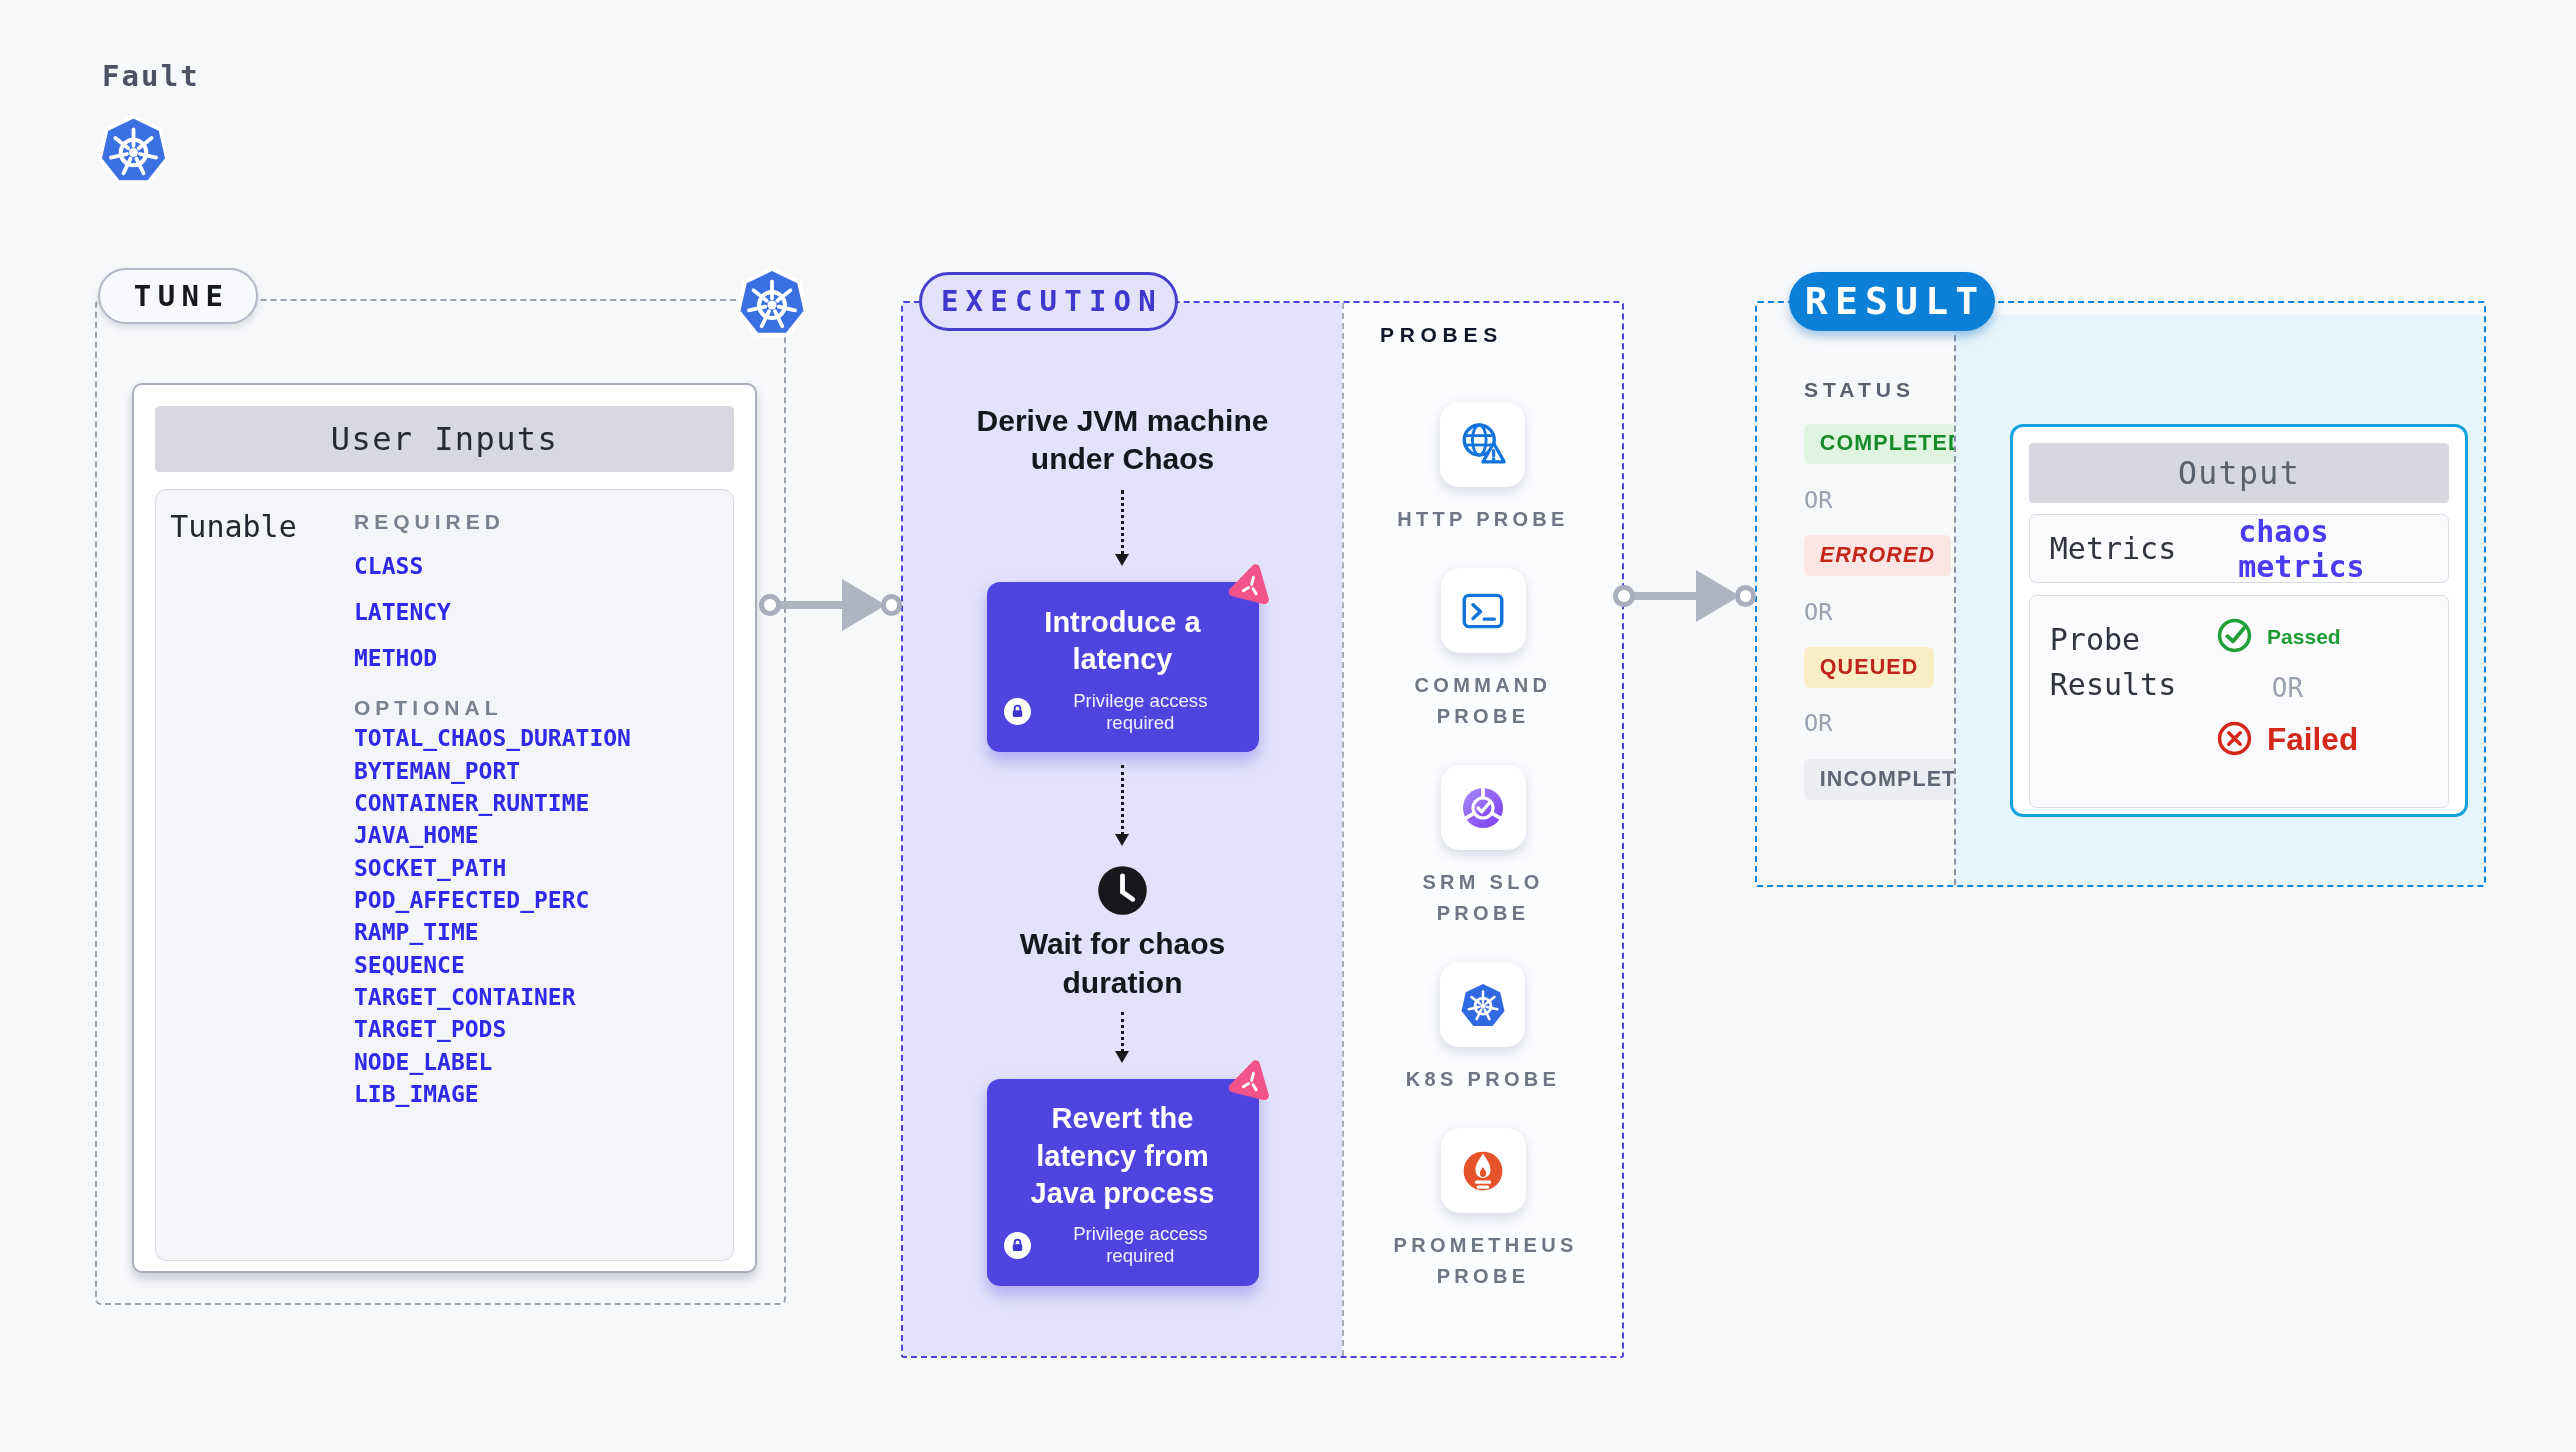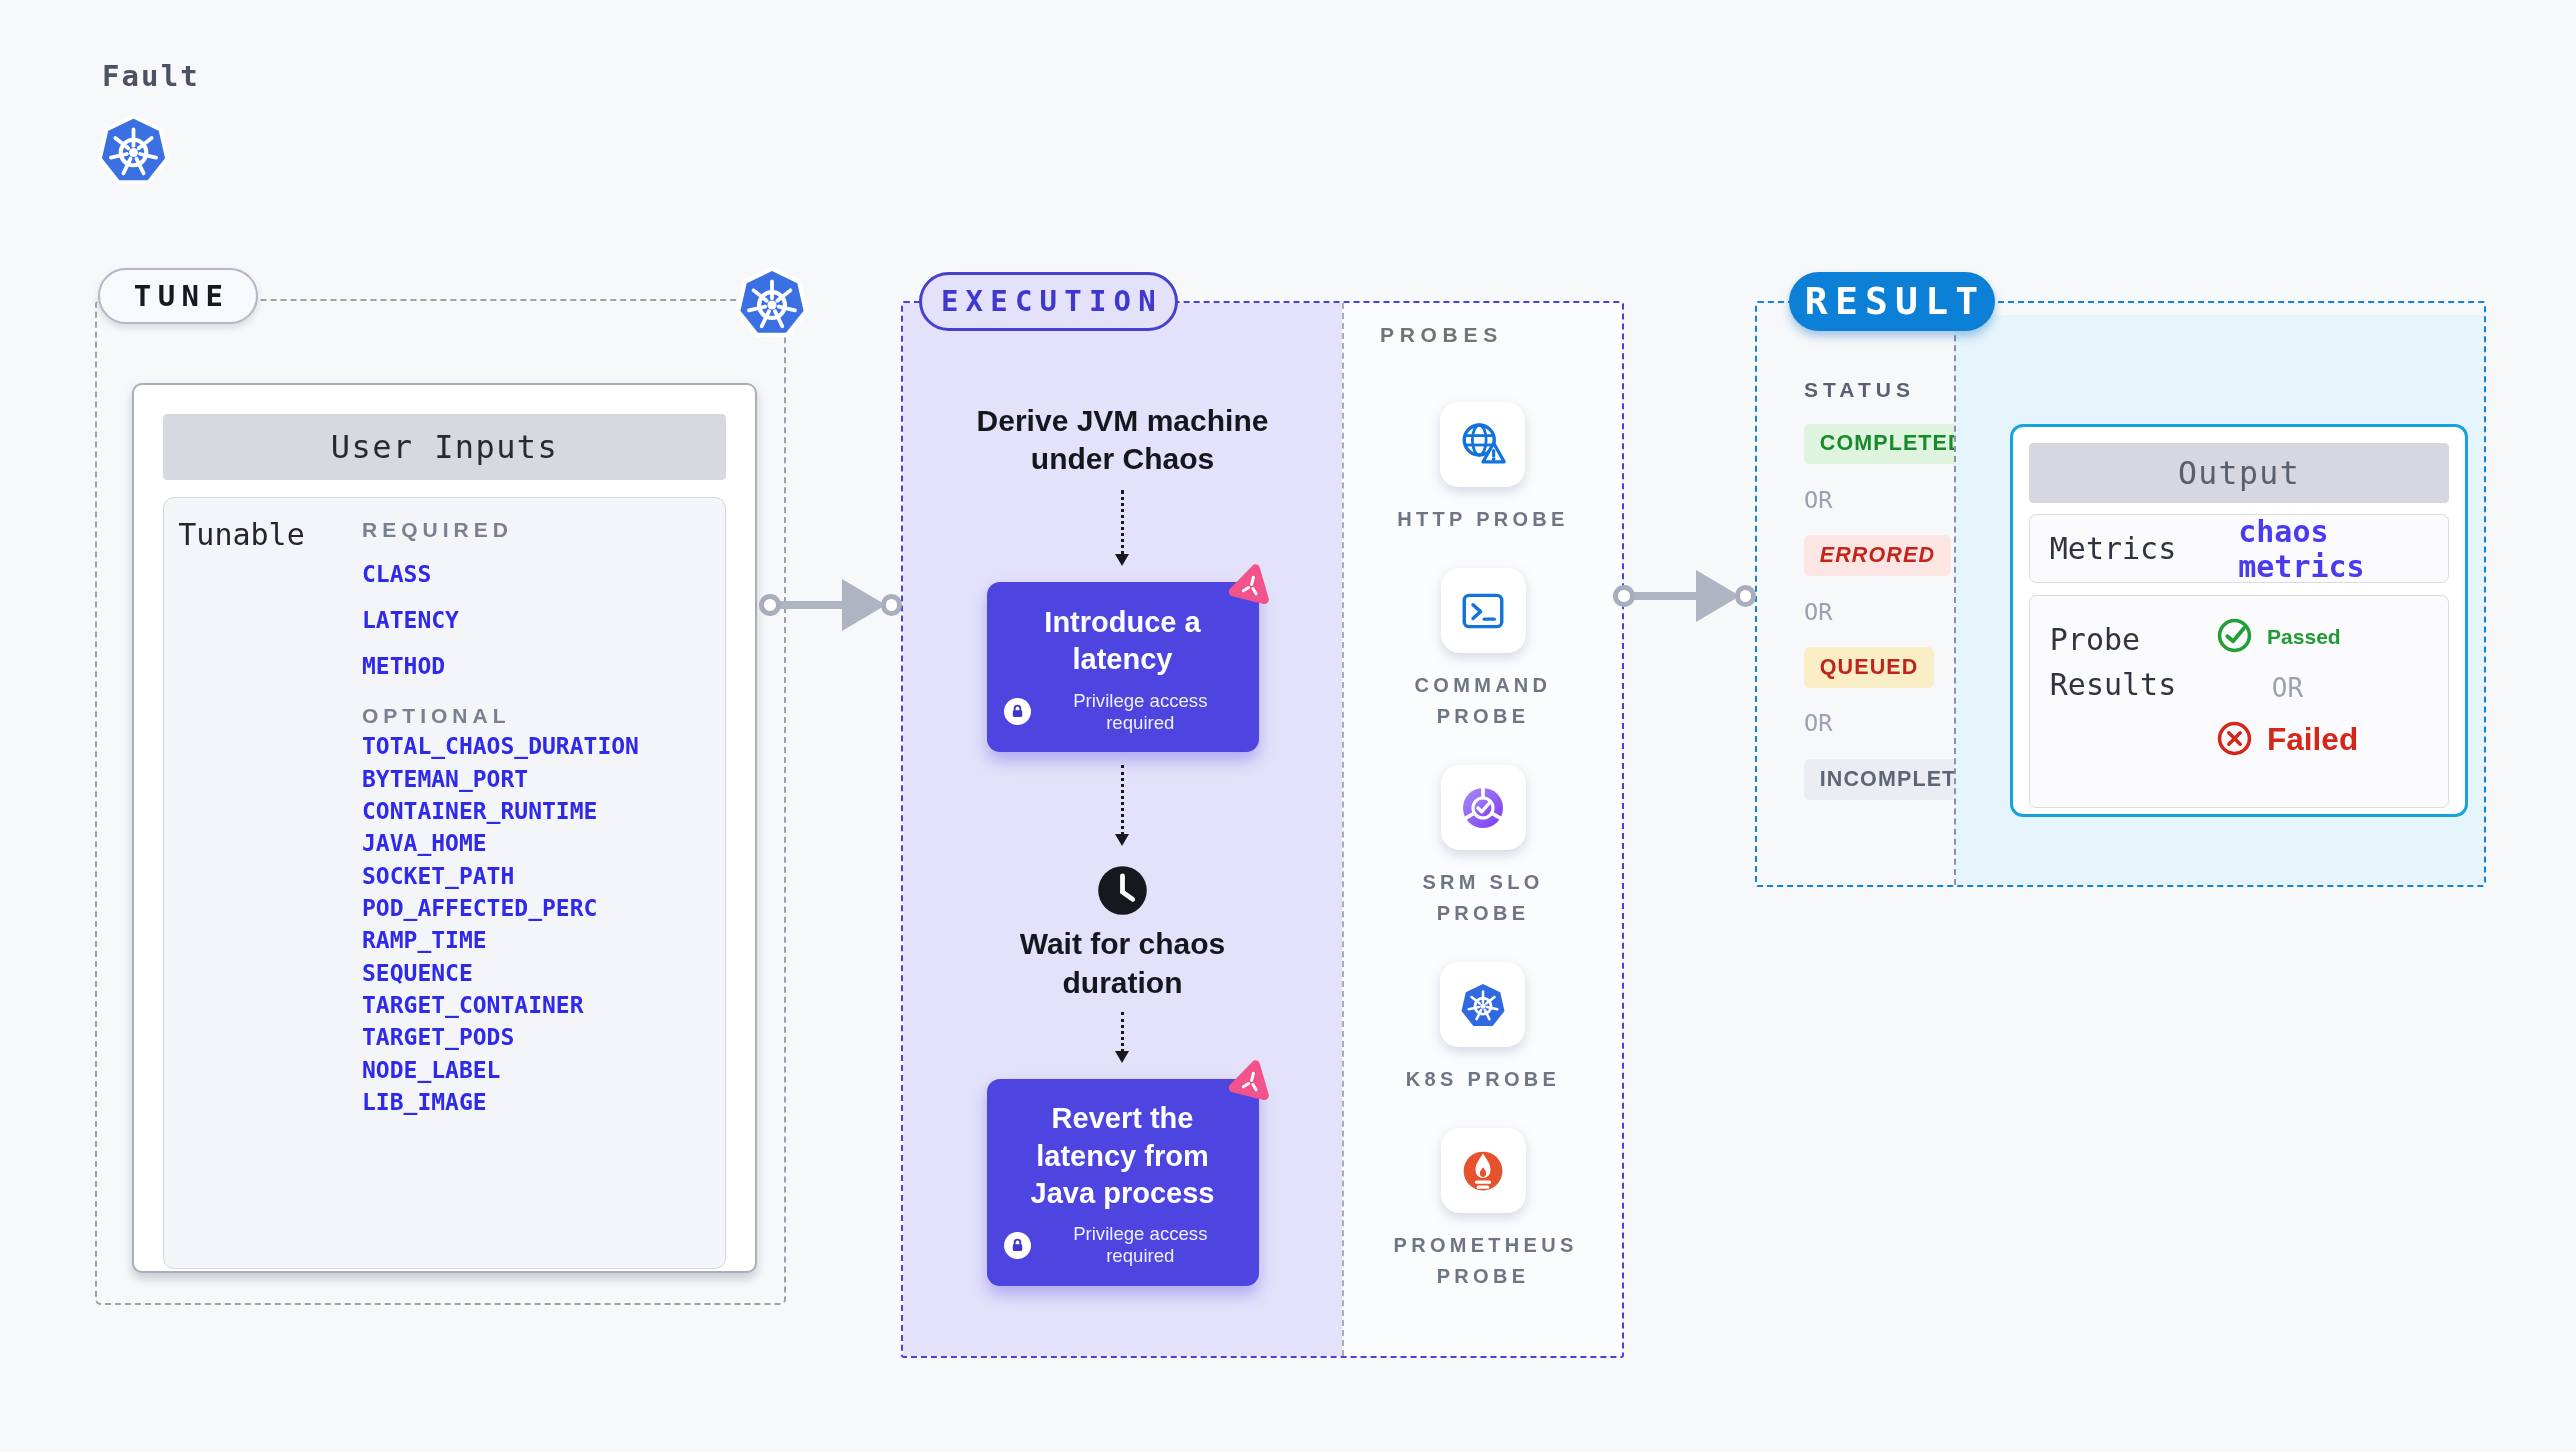--- a/index.html
+++ b/index.html
@@ -33,21 +33,21 @@
   .tune-pill {
     left:1.4px; top:-33px; width:160px; height:56px;
     background:#F8F9FC; border:2.9px solid #B3B7C6; color:#17191F;
     font-size:29px; letter-spacing:6.4px; text-indent:6.4px;
     box-shadow:0 3.6px 7.2px rgba(120,126,148,0.25);
   }
   .tune-k8s { position:absolute; z-index:4; left:637px; top:-37px; width:76px; height:76px; }
   .inputs-card {
     position:absolute; left:35px; top:82px; width:625px; height:890px;
     background:#FFFFFF; border:2.1px solid #A9AEBA; border-radius:10px;
-    box-shadow:0 5.7px 10px rgba(100,106,130,0.30); padding:29px;
+    box-shadow:0 5.7px 10px rgba(100,106,130,0.30); padding:21px;
   }
   .inputs-header {
     height:66px; background:#D8D9E0; border-radius:4.3px;
     display:flex; align-items:center; justify-content:center;
     font-family:"DejaVu Sans Mono","Liberation Mono",monospace;
     font-size:32px; color:#272A33; letter-spacing:1.4px;
   }
   .inputs-body {
     position:relative; margin-top:17px; height:772px;
     background:#F4F5F9; border:1.4px solid #D5D8E0; border-radius:11px;
@@ -123,21 +123,21 @@
   .pink-badge { position:absolute; top:-21.5px; right:-15.8px; width:44px; height:44px; transform:rotate(14deg); }
   .clock-wrap { width:53px; height:53px; }
 
   
   .probes-panel {
     flex:1; background:#FBFCFE; border-left:2.1px dashed #A7ACB9;
     position:relative; display:flex; flex-direction:column; align-items:center;
   }
   .probes-header {
     position:absolute; left:36px; top:20px;
-    font-size:21px; font-weight:bold; color:#737373; letter-spacing:5.7px;
+    font-size:21px; font-weight:bold; color:#0f172a; letter-spacing:5.7px;
   }
   .probe-list { margin-top:99px; display:flex; flex-direction:column; align-items:center; gap:33px; }
   .probe-item { display:flex; flex-direction:column; align-items:center; }
   .probe-card {
     width:85px; height:85px; background:#FFFFFF; border-radius:18.6px;
     box-shadow:0 4.3px 11.5px rgba(120,130,160,0.28);
     display:flex; align-items:center; justify-content:center;
   }
   .probe-label {
     margin-top:17px; max-width:179px; text-align:center;

